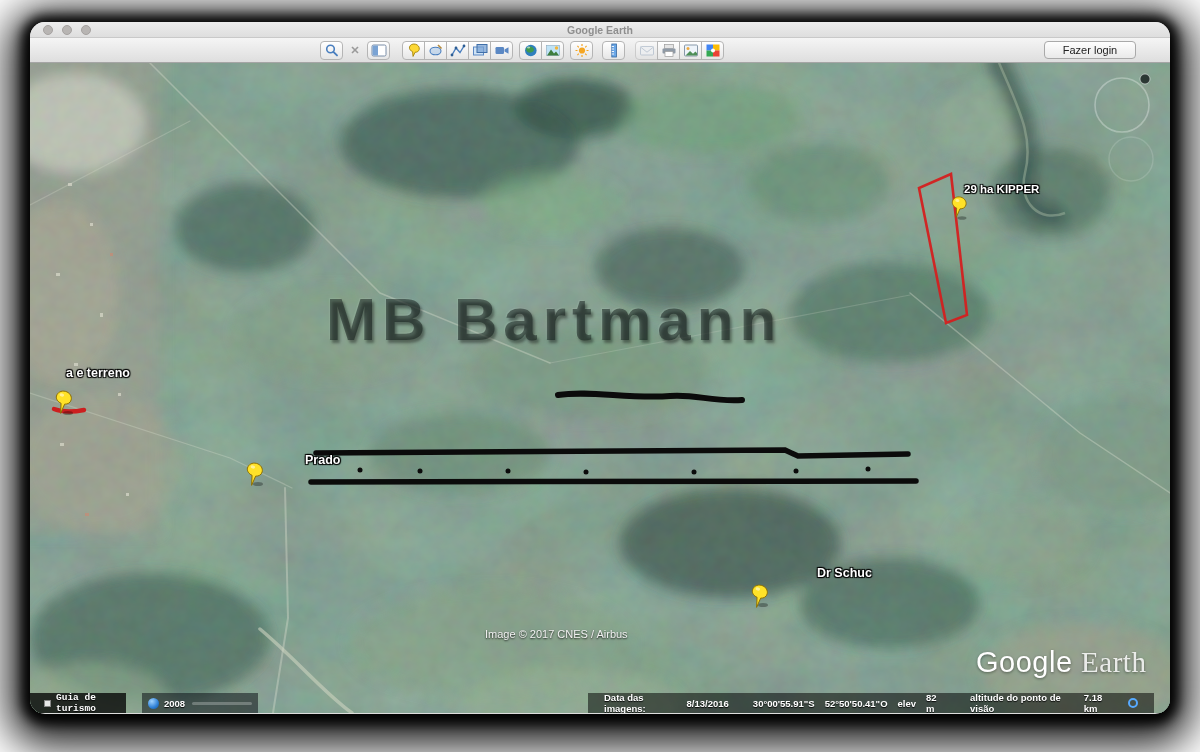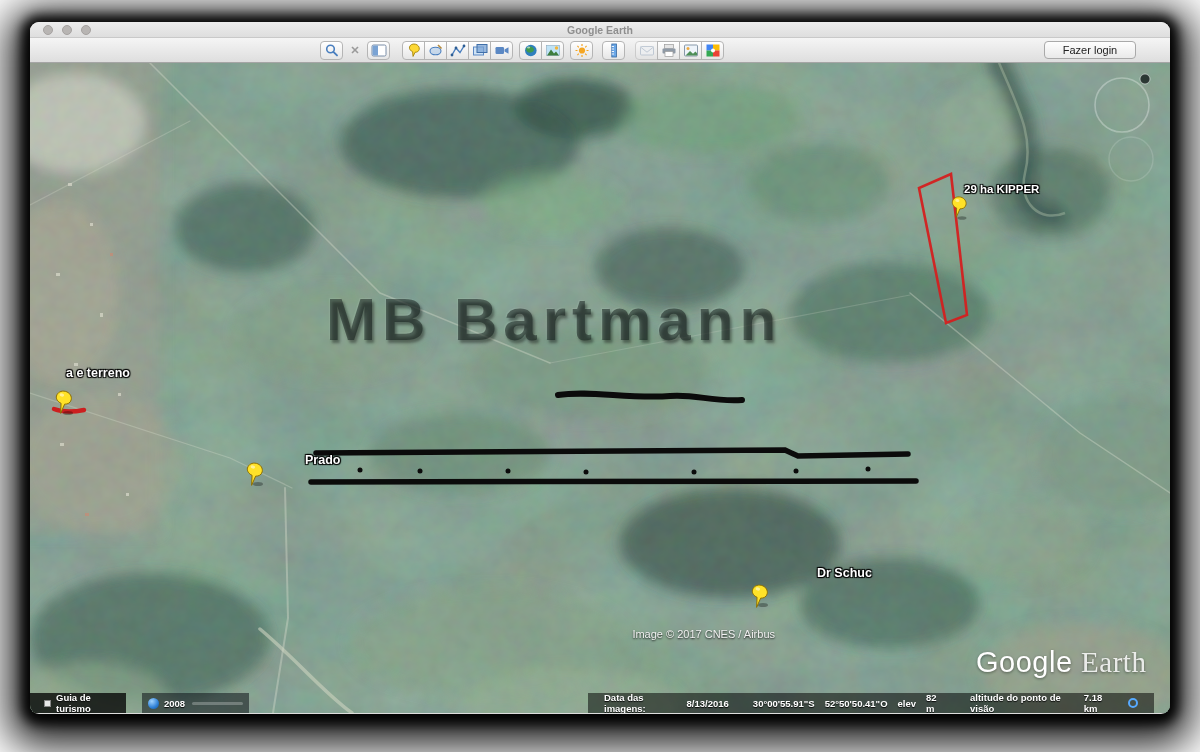--- a/index.html
+++ b/index.html
@@ -4,21 +4,21 @@
 <style>
   * { margin:0; padding:0; box-sizing:border-box; }
   html,body { width:1200px; height:752px; background:#ffffff; overflow:hidden;
               font-family:"Liberation Sans", sans-serif; }
 
   .stage { position:relative; width:1200px; height:752px; background:#fff; }
 
   
   .window {
     position:absolute; left:30px; top:22px; width:1140px; height:692px;
-    border-radius:9px; overflow:hidden; background:#ddd;
+    border-radius:15px; overflow:hidden; background:#ddd;
     box-shadow: 0 2px 12px 8px rgba(0,0,0,0.96), 0 10px 42px 22px rgba(0,0,0,0.88);
   }
 
   
   .titlebar { position:relative; height:16px;
     background:linear-gradient(#ededed,#dedede); border-bottom:1px solid #c9c9c9; }
   .traffic { position:absolute; left:13px; top:3px; display:flex; gap:9px; }
   .tl { width:10px; height:10px; border-radius:50%; background:#b8b5b3;
         border:1px solid #a5a2a0; display:inline-block; }
   .win-title { text-align:center; font-size:10.5px; line-height:16px; color:#8f8f8f; font-weight:bold; }
@@ -49,34 +49,34 @@
     text-shadow:2px 3px 3px rgba(0,0,0,0.38), -1px -1px 1px rgba(190,210,200,0.16);
     filter:blur(0.5px);margin-left:28px; }
 
   .pm-label { position:absolute; color:#fff; font-weight:bold; font-size:12.5px; white-space:nowrap;
     text-shadow:-1px -1px 1px #000, 1px -1px 1px #000, -1px 1px 1px #000, 1px 1px 1px #000;margin-left:42px; }
   .pm-kipper { left:892px; top:120px; font-size:11.5px; }
   .pm-terreno { left:-6px; top:303px; }
   .pm-prado { left:233px; top:390px; }
   .pm-schuc { left:745px; top:503px; }
 
-  .attribution { position:absolute; left:455px; top:564px; width:290px; text-align:right;
+  .attribution { position:absolute; left:455px; top:564px; width:290px; text-align:left;
     color:#f0f0f0; font-size:11px; line-height:15px; text-shadow:0 1px 2px rgba(0,0,0,0.85); }
 
   .ge-logo { position:absolute; left:946px; top:583px; font-size:29px; letter-spacing:0.5px;
     white-space:nowrap; text-shadow:0 1px 3px rgba(0,0,0,0.45); }
   .ge-logo .g1 { color:#ffffff; font-weight:400; }
   .ge-logo .g2 { color:rgba(255,255,255,0.85); font-weight:300;font-family:Liberation Serif, serif; }
 
   
   .sb-box { position:absolute; bottom:0; height:20px; display:flex; align-items:center;
     color:#fff; font-size:9.5px; font-weight:bold; text-shadow:0 1px 1px rgba(0,0,0,0.9); }
-  .sb-guide { left:0; width:96px; background:rgba(8,8,8,0.80); padding-left:14px; }
+  .sb-guide { left:0; width:96px; background:rgba(8,8,8,0.80); padding-left:14px;font-family:Liberation Mono, monospace; }
   .sb-check { width:7px; height:7px; background:#e9e9e9; border:1px solid #888; margin-right:5px; flex:0 0 auto; }
-  .sb-time { left:112px; width:107px; background:rgba(12,18,24,0.55); padding:0 6px; }
+  .sb-time { left:112px; width:116px; background:rgba(12,18,24,0.55); padding:0 6px; }
   .sb-globe { width:11px; height:11px; border-radius:50%; flex:0 0 auto;
     background:radial-gradient(circle at 35% 30%, #9fd2ff, #2d7fd6 60%, #174f8e); margin-right:5px; }
   .sb-groove { flex:1; height:3px; background:rgba(255,255,255,0.25); margin-left:7px; border-radius:2px; }
   .sb-status { left:558px; right:16px; background:rgba(0,0,0,0.52); padding:0 16px; }
   .sb-status .gap-l { margin-left:24px; }
   .sb-status .gap-m { margin-left:10px; }
   .sb-status .gap-s { margin-left:5px; }
   .sb-ring { width:10px; height:10px; border:2.5px solid #57aaff; border-radius:50%;
     margin-left:12px; flex:0 0 auto; }
 </style>

